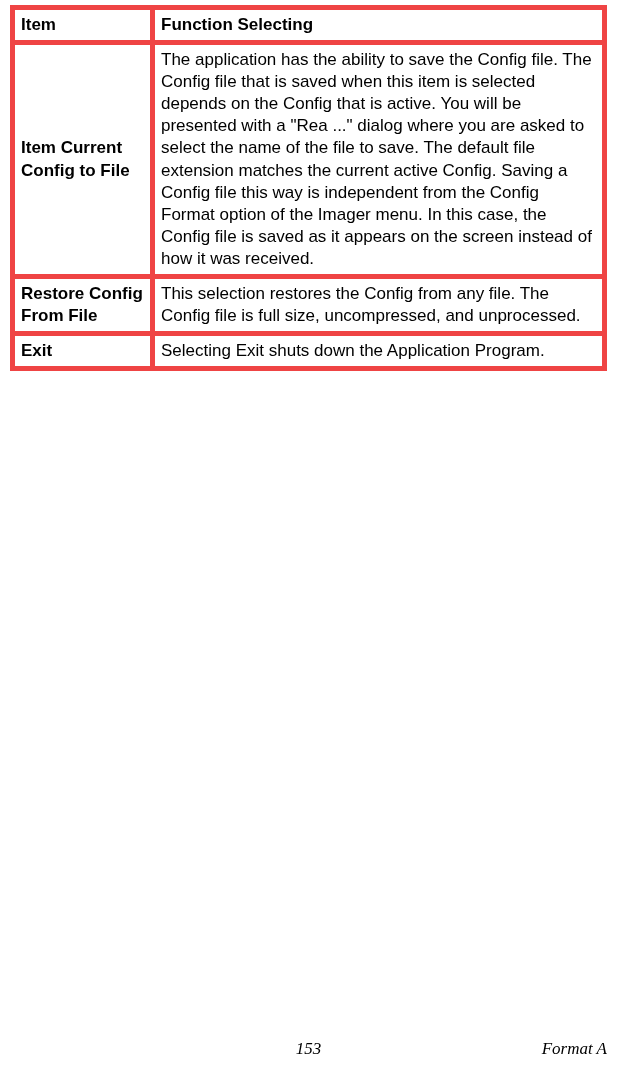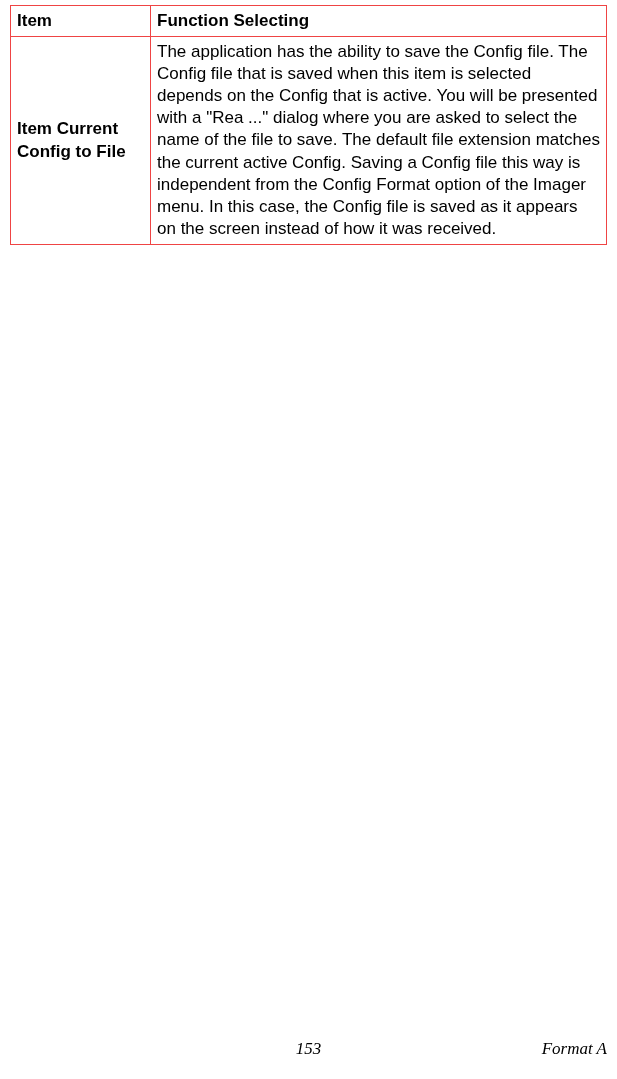--- a/index.html
+++ b/index.html
@@ -14,21 +14,21 @@
       height: 1079px;
       position: relative;
       padding: 0 10px;
     }
     table {
       border-collapse: collapse;
       width: 100%;
       margin-top: 5px;
     }
     td, th {
-      border: 1px solid #ef4444;
+      border: 5px solid #ef4444;
       padding: 4px 6px;
       text-align: left;
       vertical-align: top;
       font-size: 17px;
       line-height: 1.3;
     }
     th {
       font-weight: bold;
     }
     .col-item {
@@ -67,19 +67,27 @@
 <table>
   <tbody>
       <tr>
     <th class="col-item-top">Item</th>
     <th>Function Selecting</th>
   </tr>
   <tr>
     <td class="col-item">Item Current Config to File</td>
     <td>The application has the ability to save the Config file. The Config file that is saved when this item is selected depends on the Config that is active. You will be presented with a "Rea ..." dialog where you are asked to select the name of the file to save. The default file extension matches the current active Config. Saving a Config file this way is independent from the Config Format option of the Imager menu. In this case, the Config file is saved as it appears on the screen instead of how it was received.</td>
   </tr>
+  <tr>
+    <td class="col-item">Restore Config From File</td>
+    <td>This selection restores the Config from any file. The Config file is full size, uncompressed, and unprocessed.</td>
+  </tr>
+  <tr>
+    <td class="col-item-top">Exit</td>
+    <td>Selecting Exit shuts down the Application Program.</td>
+  </tr>
 </tbody>
   </table>
 
 <div class="footer">
   <span class="page-num">153</span>
   <span class="chapter">Format A</span>
 </div>
 
 </body></html>

